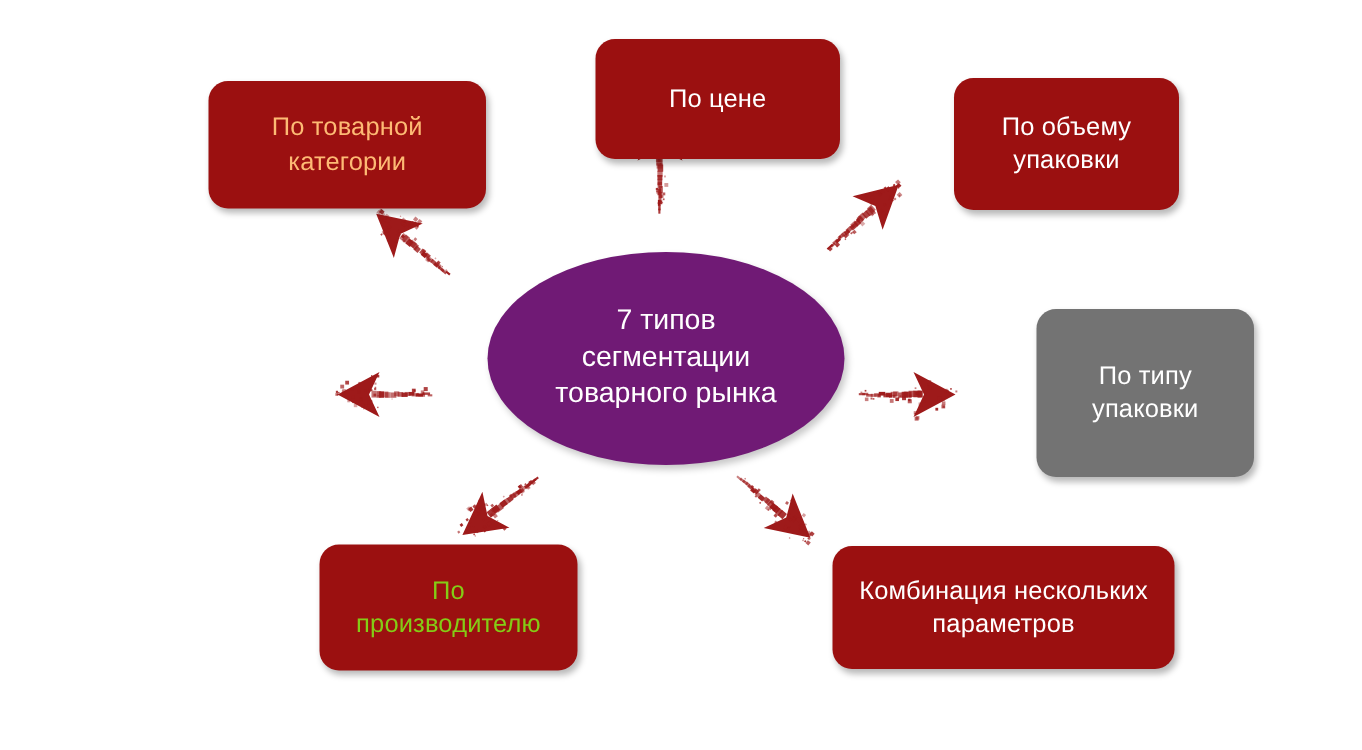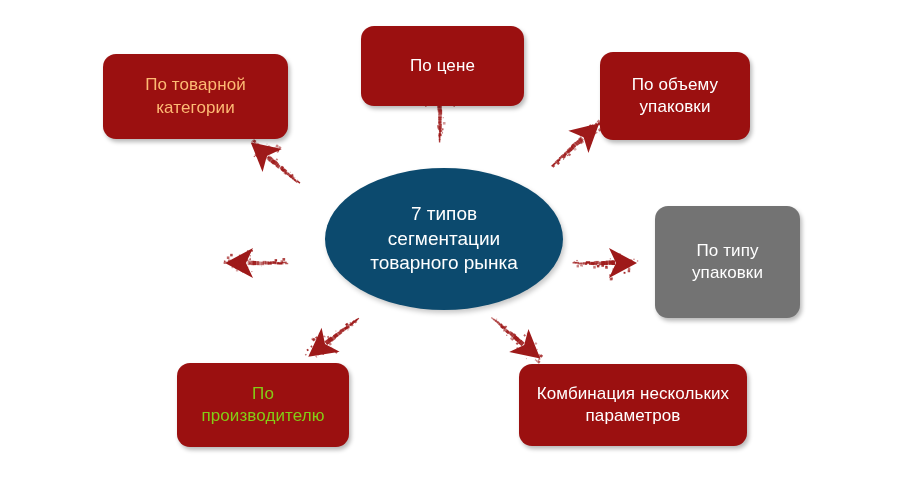--- a/index.html
+++ b/index.html
@@ -23,20 +23,21 @@
     border-radius: 13px;
     display: flex;
     align-items: center;
     justify-content: center;
     text-align: center;
     color: #ffffff;
     line-height: 1.30;
     padding: 20px 10px;
     box-shadow: 2px 3px 4px rgba(0,0,0,0.28);
     letter-spacing: 0.1px;
+    margin-left: 36px;
   }
   .node-label { display: block; width: 100%; white-space: pre-line; }
 
   
   .hub {
     position: absolute;
     box-sizing: border-box;
     border-radius: 50%;
     display: flex;
     align-items: center;
@@ -523,21 +524,21 @@
         <rect x="50.34" y="23.93" width="1.15" height="1.15" fill="#9E1A1A" opacity="0.55"></rect>
         <rect x="65.12" y="20.42" width="1.02" height="1.02" fill="#9E1A1A" opacity="0.53"></rect>
         <rect x="65.74" y="22.24" width="2.51" height="2.51" fill="#9E1A1A" opacity="0.70"></rect>
         <rect x="55.58" y="18.06" width="1.89" height="1.89" fill="#9E1A1A" opacity="0.71"></rect>
         <rect x="44.22" y="10.89" width="1.42" height="1.42" fill="#9E1A1A" opacity="0.46"></rect>
         <rect x="29.99" y="17.09" width="2.25" height="2.25" fill="#9E1A1A" opacity="0.76"></rect>
         <rect x="18.40" y="16.74" width="1.73" height="1.73" fill="#9E1A1A" opacity="0.76"></rect>
       </svg>
     </div>
 
-  <div class="hub" id="hub" style="left: 325px; top: 168px; width: 238px; height: 142px; background: #0c4a6e; color: rgb(255, 255, 255); font-size: 19px;">
+  <div class="hub" id="hub" style="left: 325px; top: 168px; width: 238px; height: 142px; background: #701a75; color: rgb(255, 255, 255); font-size: 19px;">
     <span class="hub-label">7 типов
 сегментации
 товарного рынка</span>
   </div>
 
   <div class="node" id="node-0" style="left: 361px; top: 26px; width: 163px; height: 80px; background: rgb(155, 16, 16); color: rgb(255, 255, 255); font-size: 17px;">
     <span class="node-label">По цене</span>
   </div>
 
   <div class="node" id="node-1" style="left: 103px; top: 54px; width: 185px; height: 85px; background: rgb(155, 16, 16); color: #fdba74; font-size: 17px;">

